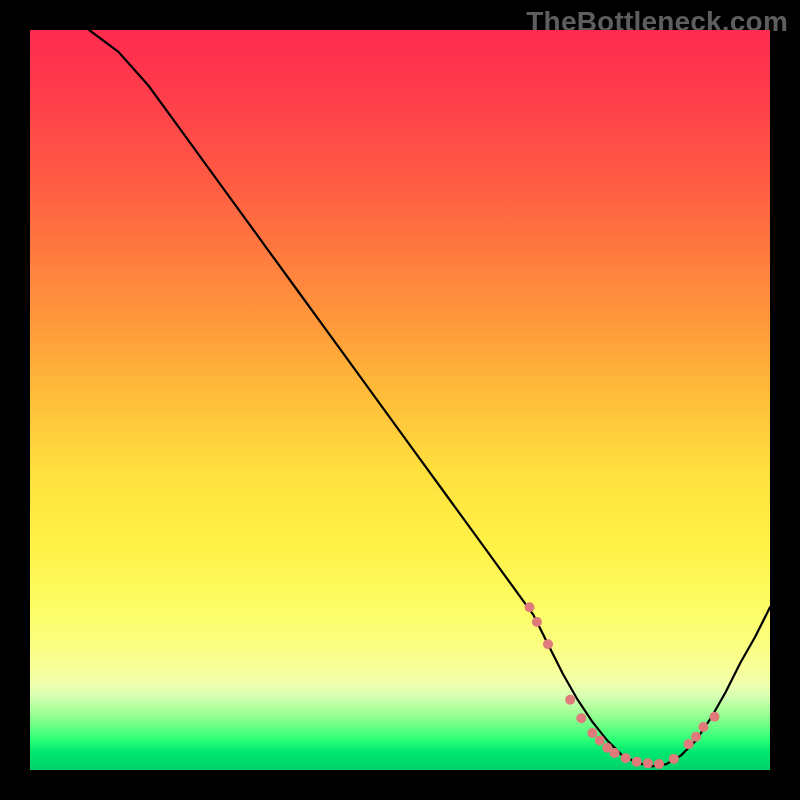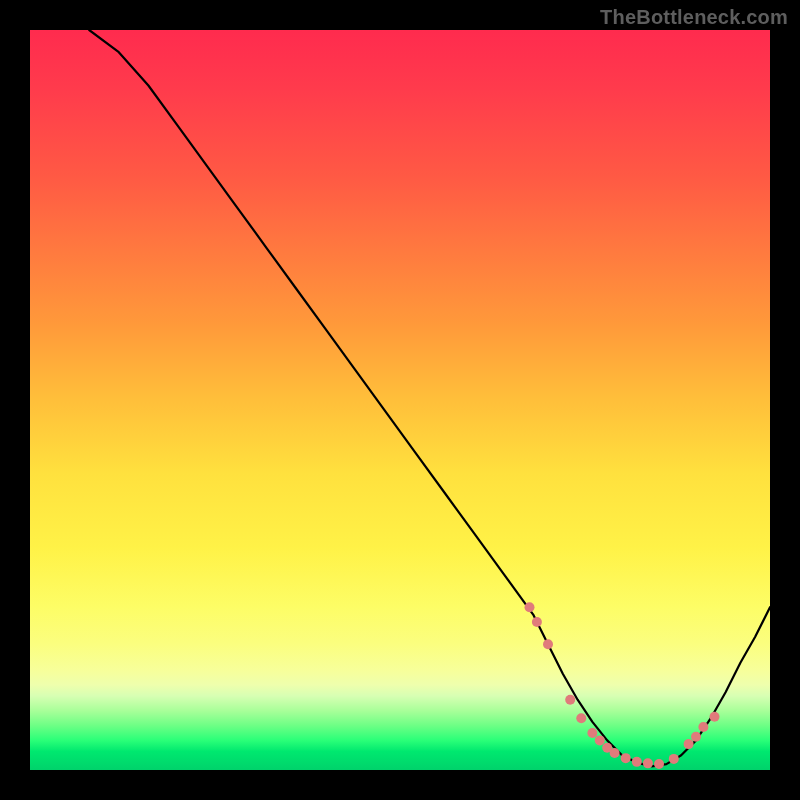--- a/index.html
+++ b/index.html
@@ -35,21 +35,21 @@
       #2aff78 96%,
       #00e86f 97.5%,
       #00d26b 100%
     );
   }
   .watermark {
     position: absolute;
     top: 6px;
     right: 12px;
     font-family: Arial, Helvetica, sans-serif;
-    font-size: 20px;
+    font-size: 28px;
     font-weight: 600;
     color: #5e5e5e;
     letter-spacing: 0.2px;
   }
   .curve {
     position: absolute;
     left: 0;
     top: 0;
     width: 740px;
     height: 740px;

